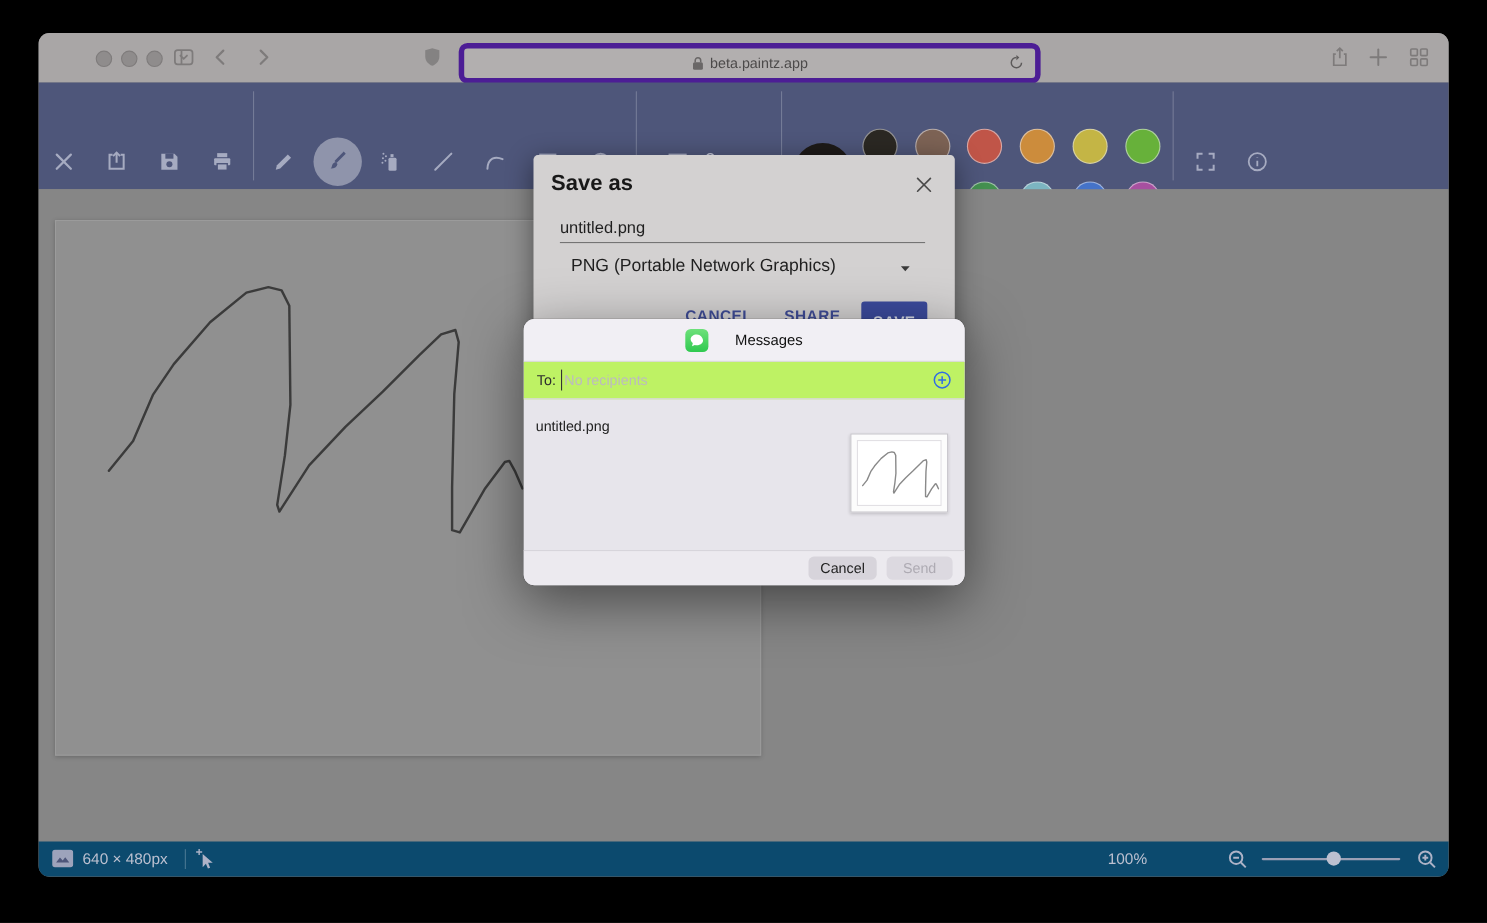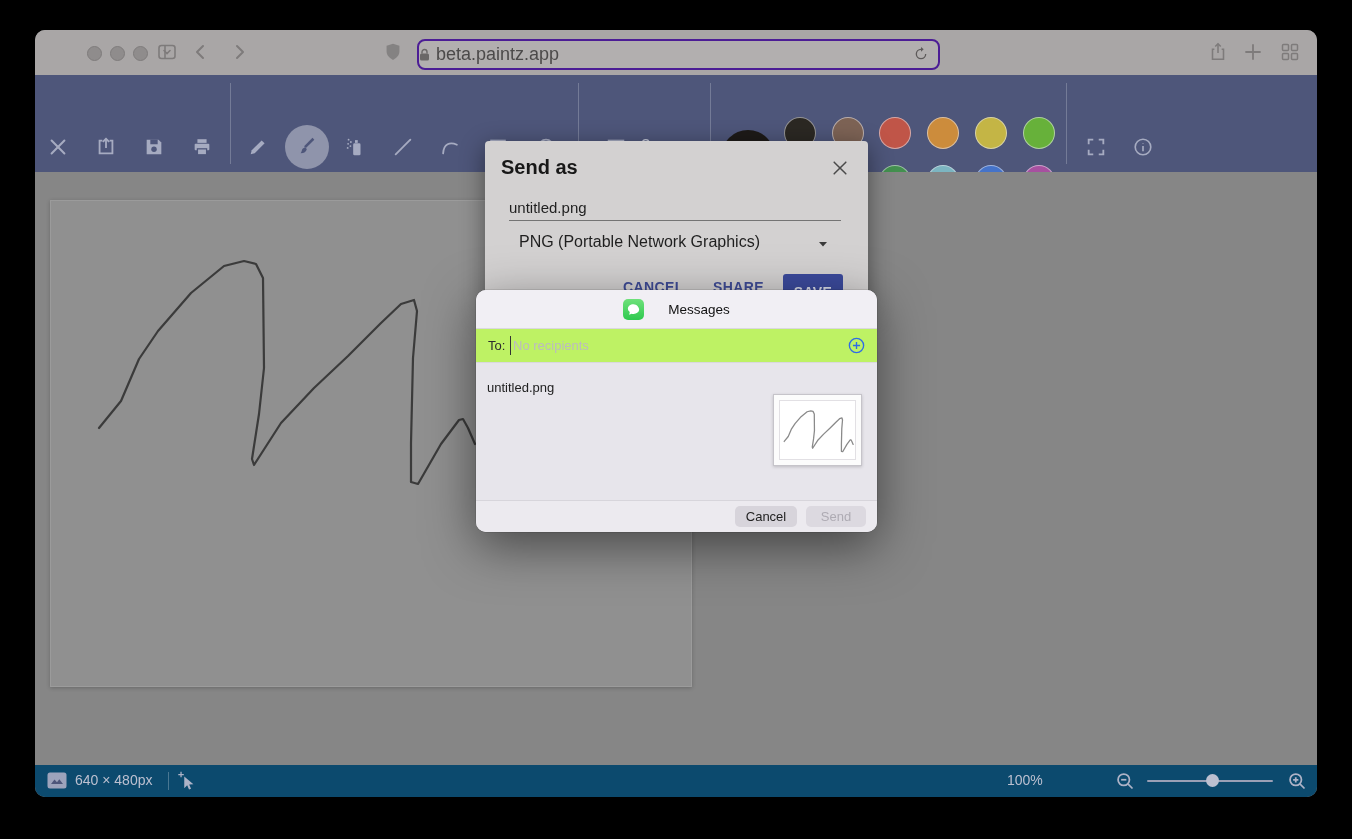--- a/index.html
+++ b/index.html
@@ -9,22 +9,22 @@
   .icon{position:absolute;display:flex;align-items:center;justify-content:center;}
   svg{display:block;}
 
   
   .window{left:35px;top:30px;width:1282px;height:767px;border-radius:10px;overflow:hidden;background:#868686;}
 
   
   .titlebar{left:0;top:0;width:1282px;height:45px;background:#a9a6a6;}
   .tlight{width:13px;height:13px;border-radius:50%;background:#8f8c8c;border:0.5px solid #7f7c7c;position:absolute;top:16px;}
   .tb-ic{color:#7e7b7b;}
-  .urlpill{left:382px;top:9px;width:519px;height:27px;background:#b2afaf;border:2px solid #4c1d95;border-radius:8px;
-           display:flex;align-items:center;justify-content:flex-start;color:#4c4a4a;font-size:18px;position:absolute;}
+  .urlpill{left:382px;top:9px;width:519px;height:27px;background:#b2afaf;border:5px solid #4c1d95;border-radius:8px;
+           display:flex;align-items:center;justify-content:center;color:#4c4a4a;font-size:13px;position:absolute;}
   .urlpill .reload{position:absolute;right:9px;top:5px;color:#5d5a5a;}
 
   
   .toolbar{left:0;top:45px;width:1282px;height:97px;background:#4e567a;}
   .tool{width:44px;height:44px;border-radius:50%;display:flex;align-items:center;justify-content:center;color:#a6abc1;position:absolute;}
   .tool.sel{background:#8f94ab;color:#4e567a;}
   .tool.dis{color:#6f7593;}
   .tdiv{position:absolute;width:1px;top:8px;height:81px;background:rgba(255,255,255,.22);}
   .swatch{width:30px;height:30px;border-radius:50%;border:1px solid rgba(235,235,240,.55);position:absolute;}
   .lw-num{position:absolute;color:#c3c7d7;font-size:17px;}
@@ -414,21 +414,21 @@
           <circle cx="10" cy="10" r="6.5"></circle>
           <line x1="15" y1="15" x2="20" y2="20"></line>
           <line x1="7" y1="10" x2="13" y2="10"></line>
           <line x1="10" y1="7" x2="10" y2="13"></line>
         </svg>
     </div>
   </div>
 </div>
 
 <div class="abs save-dialog">
-  <div class="sd-title">Send as</div>
+  <div class="sd-title">Save as</div>
   <div class="icon sd-close">
     <svg width="20" height="20" viewBox="0 0 24 24" stroke="currentColor" stroke-width="1.8" stroke-linecap="round">
         <line x1="5" y1="5" x2="19" y2="19"></line>
         <line x1="19" y1="5" x2="5" y2="19"></line>
       </svg>
   </div>
   <input class="sd-input" value="untitled.png" style="">
   <div class="sd-format">PNG (Portable Network Graphics)</div>
   <div class="icon sd-caret">
     <svg width="12" height="10" viewBox="0 0 12 10">

